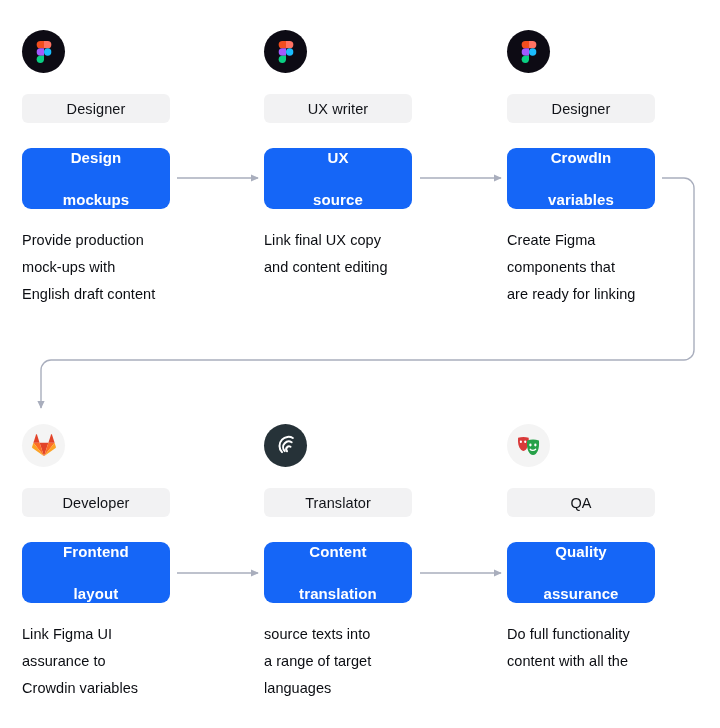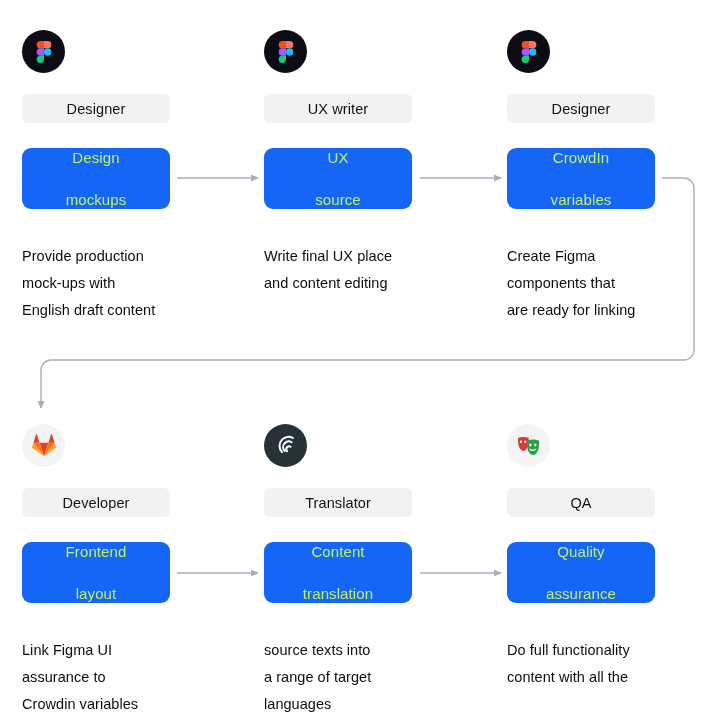--- a/index.html
+++ b/index.html
@@ -44,28 +44,28 @@
     font-size:14.5px;color:#111318;letter-spacing:0.1px;
   }
 
   
   .stage{
     position:absolute;top:136px;left:0;
     width:148px;height:61px;
     background:#1566f7;border-radius:9px;
     display:flex;align-items:center;justify-content:center;
     text-align:center;
-    color:#bef264;font-size:15px;font-weight:400;line-height:21px;
+    color:#ffffff;font-size:15px;font-weight:700;line-height:21px;
     letter-spacing:0.1px;
   }
   .stage span{display:block;padding:0 6px;}
 
   
   .desc{
-    position:absolute;top:231px;left:0;
+    position:absolute;top:215px;left:0;
     width:170px;
     font-size:14.5px;line-height:27px;color:#0b0d12;
     letter-spacing:0.05px;
   }
   .col-2 .desc{width:160px;}
 </style>
 </head>
 <body>
 
 <div id="canvas">
@@ -134,21 +134,21 @@
         </svg>
       </div>
       <div class="pill">UX writer</div>
       <div class="stage">
         <span>
           <span>UX</span><br>
           <span>source</span>
         </span>
       </div>
       <div class="desc">
-        <div>Write final UX place</div>
+        <div>Link final UX copy</div>
         <div>and content editing</div>
       </div>
     </div>
 
     <div class="col col-2">
       <div class="avatar dark">
         <svg width="22" height="22" viewBox="0 0 24 36">
           <path d="M6 0h6v12H6a6 6 0 1 1 0-12z" fill="#f24e1e"></path>
           <path d="M12 0h6a6 6 0 1 1 0 12h-6V0z" fill="#ff7262"></path>
           <path d="M6 12h6v12H6a6 6 0 1 1 0-12z" fill="#a259ff"></path>

